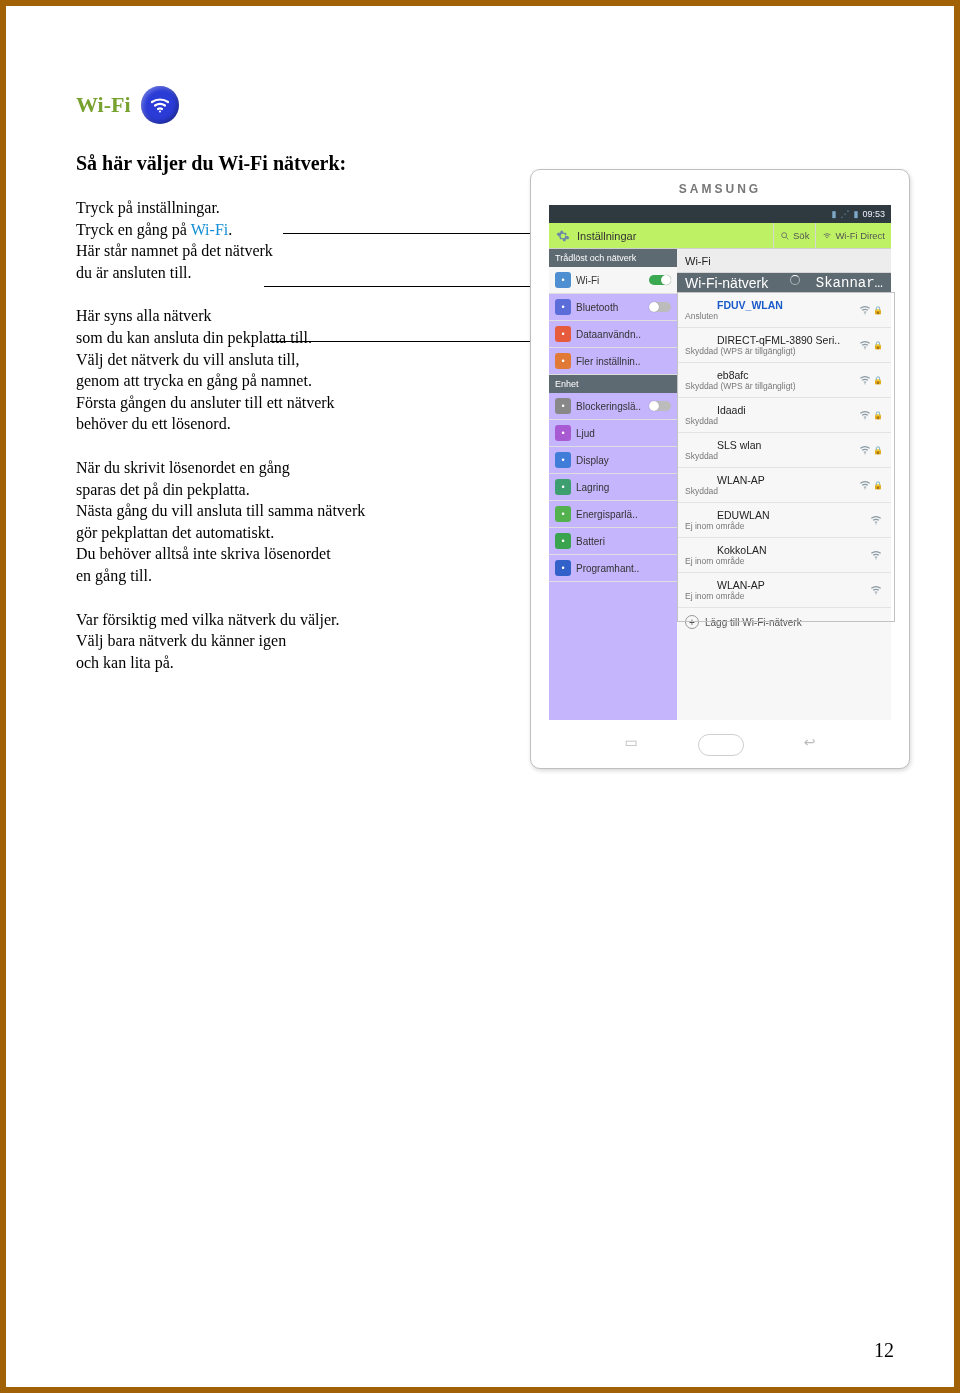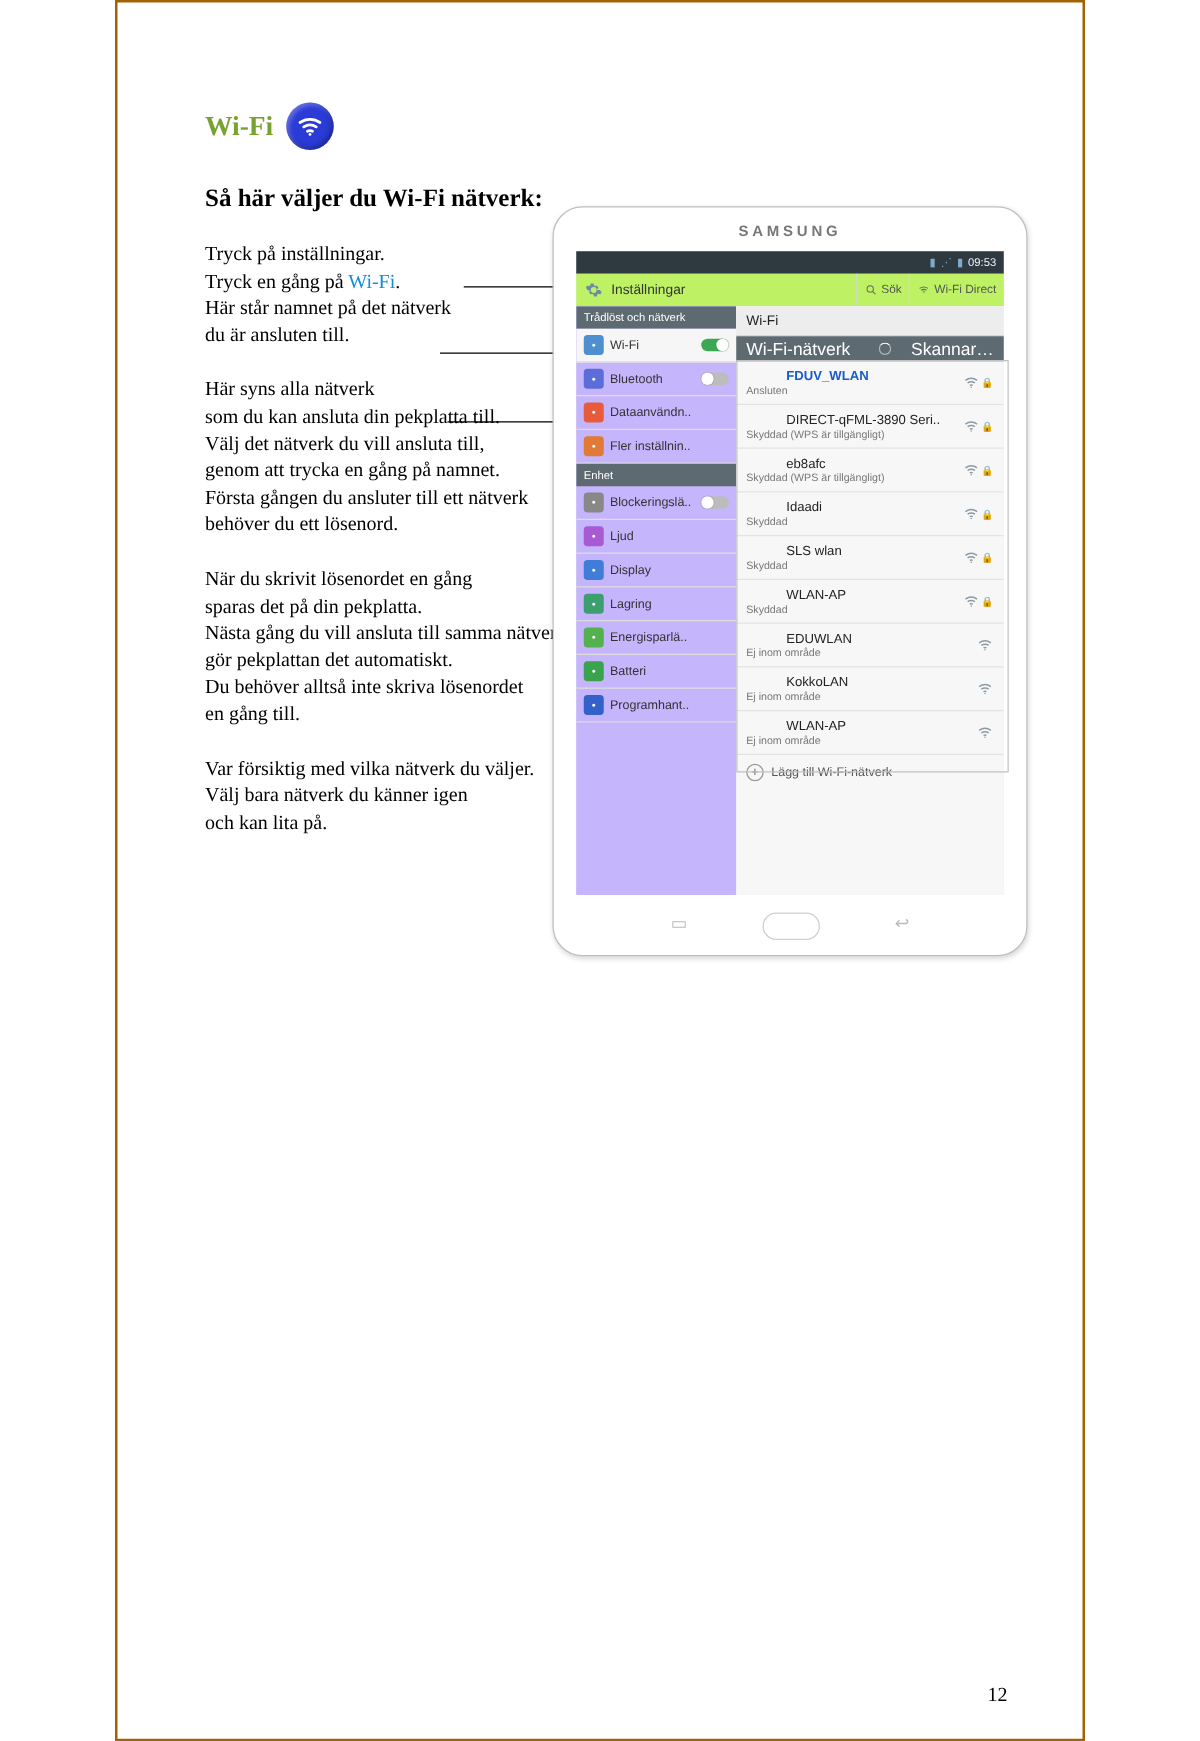--- a/index.html
+++ b/index.html
@@ -1,45 +1,45 @@
 <!DOCTYPE html>
 <html><head>
 <meta charset="utf-8">
 <style>
   * { box-sizing: border-box; margin: 0; padding: 0; }
   body { font-family: "Times New Roman", serif; background: #fff; }
   .page {
-    width: 776px; height: 1393px; margin: 0 auto;
-    border: 2px solid #a16207; padding: 80px 60px 40px 70px;
+    width: 960px; height: 1393px; margin: 0 auto;
+    border: 6px solid #a16207; padding: 80px 60px 40px 70px;
     position: relative; background: #fff;
   }
   .title-row { display: flex; align-items: center; gap: 10px; margin-bottom: 28px; }
   .title-green { color: #78a22f; font-size: 22px; font-weight: bold; }
   .wifi-circle {
     width: 38px; height: 38px; border-radius: 50%;
     background: #2a3bd6; display: flex; align-items: center; justify-content: center;
     box-shadow: inset -2px -2px 4px rgba(0,0,0,.3), inset 2px 2px 4px rgba(255,255,255,.3);
   }
   .wifi-circle svg { width: 24px; height: 24px; }
   .subtitle { font-size: 20px; font-weight: bold; color: #000; margin-bottom: 22px; }
   .body-text { font-size: 16px; color: #000; line-height: 1.35; }
   .para { margin-bottom: 22px; }
   .wifi-link { color: #128dd6; }
-  .page-num { position: absolute; right: 60px; bottom: 25px; font-size: 16px; }
+  .page-num { position: absolute; right: 60px; bottom: 25px; font-size: 20px; }
   .arrow-line { position: absolute; background: #000; height: 1px; }
   .arrow-line .head {
     position: absolute; right: -6px; top: -3px; width: 0; height: 0;
     border-left: 7px solid #000; border-top: 3.5px solid transparent; border-bottom: 3.5px solid transparent;
   }
 
   
   .device {
     position: absolute; top: 163px; right: 44px;
     width: 380px; height: 600px; background: #fff;
-    border-radius: 24px; border: 1px solid #bfbfbf;
+    border-radius: 10px; border: 1px solid #bfbfbf;
     box-shadow: 1px 2px 4px rgba(0,0,0,.15);
   }
   .device-logo {
     text-align: center; font-family: Arial, sans-serif; font-size: 12px;
     letter-spacing: 3px; color: #777; margin-top: 12px; font-weight: bold;
   }
   .screen {
     position: absolute; top: 35px; left: 18px; right: 18px; bottom: 48px;
     background: #e9e9ea; font-family: Arial, sans-serif; font-size: 10px; color: #222;
     display: flex; flex-direction: column;
@@ -79,21 +79,21 @@
 
   .rightcol { flex:1; background:#f7f7f7; display:flex; flex-direction:column; min-width:0; }
   .rightcol .rhead {
     height:24px; background:#ededed; display:flex; align-items:center;
     justify-content:space-between; padding:0 8px; border-bottom:1px solid #d6d6d6; font-size:11px;
   }
   .rightcol .rsub {
     height:20px; background:#5e6a71; color:#fff; display:flex; align-items:center;
     justify-content:space-between; padding:0 8px; font-size:14px;
   }
-  .rsub .scan { display:flex; align-items:center; gap:16px; }
+  .rsub .scan { display:flex; align-items:flex-start; gap:16px;font-family:Liberation Mono, monospace; }
   .rsub .scan .ld {
     width:10px; height:10px; border:1.5px solid rgba(255,255,255,.5);
     border-top-color:#fff; border-radius:50%;
   }
   .netlist { flex:1; overflow:hidden; }
   .netrow {
     display:flex; align-items:center; padding:6px 8px;
     border-bottom:1px solid #e3e3e3; gap:6px;
   }
   .netrow .ntxt { flex:1; min-width:0; }

